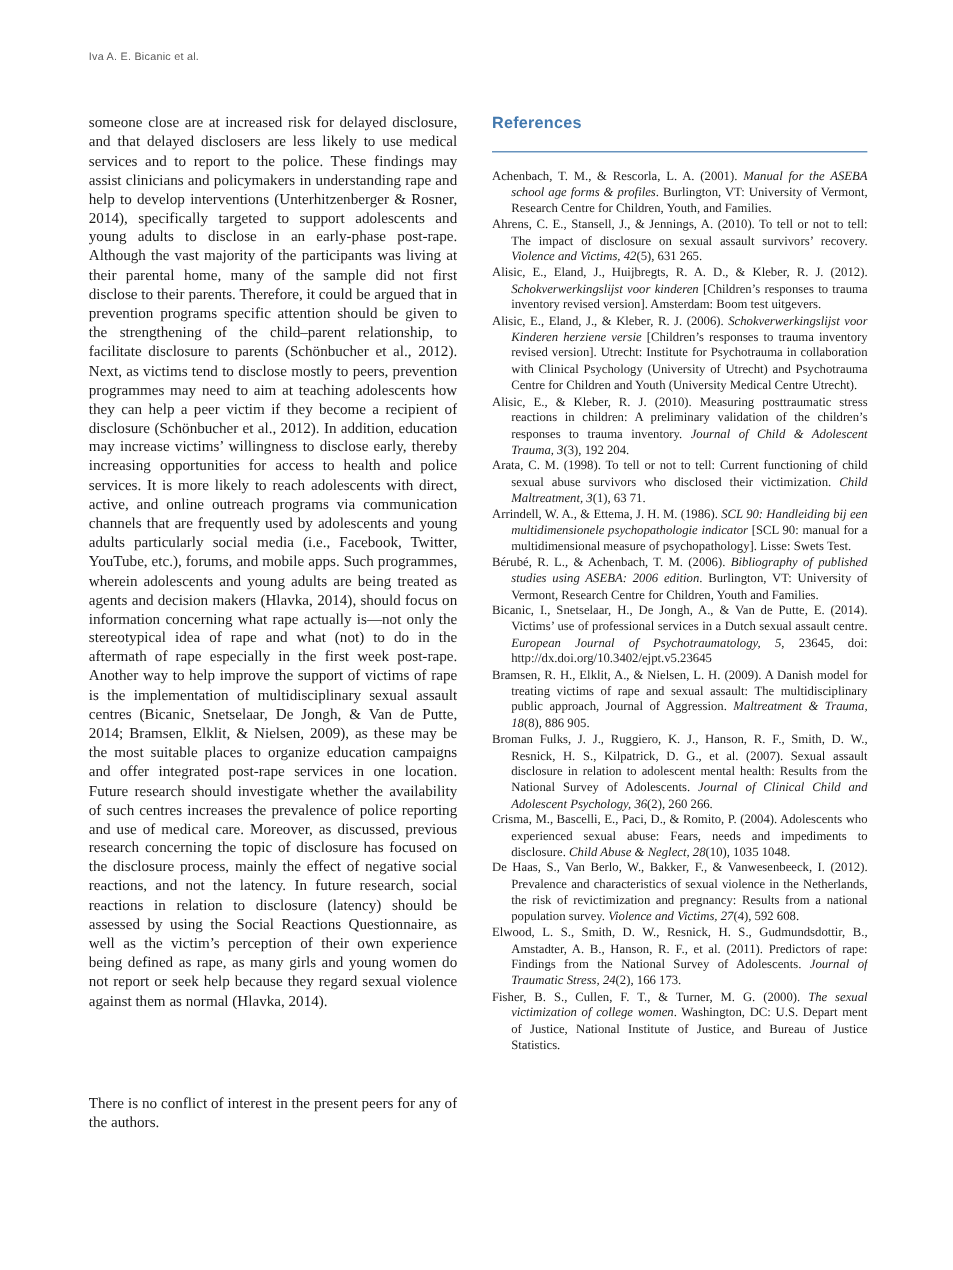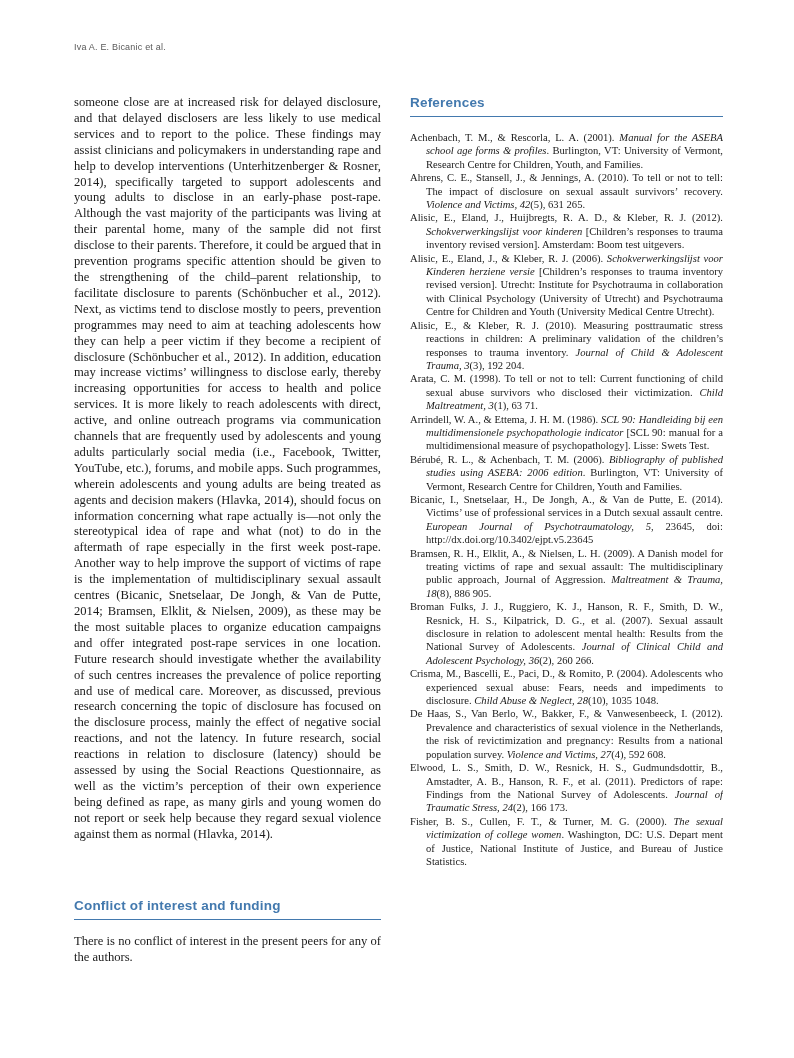--- a/index.html
+++ b/index.html
@@ -16,21 +16,21 @@
     letter-spacing:0.2px;
   }
   .col-left  { position:absolute; left:74px;  top:95px; width:307px; }
   .col-right { position:absolute; left:410px; top:95px; width:313px; height:912px; overflow:hidden; }
   .body-par {
     font-size:12.6px; line-height:15.9px; text-align:justify;
     max-height:795px; overflow:hidden;
   }
   .section-head {
     font-family:"Liberation Sans", sans-serif; font-size:13.5px; font-weight:bold;
-    color:var(--accent); padding-bottom:6px; border-bottom:1px solid var(--accent);
+    color:var(--accent); padding-bottom:16px; border-bottom:1px solid var(--accent);
     letter-spacing:0.2px;
   }
   .conflict { position:absolute; left:74px; top:898px; width:307px; }
   .conflict .body-par { margin-top:14px; max-height:60px; }
   .ref-head-wrap { margin-bottom:14px; }
   .ref-list { font-size:10.6px; line-height:13.4px; text-align:justify; }
   .ref-item { padding-left:16px; text-indent:-16px; }
   .footer-left { position:absolute; left:74px; top:983px; font-family:"Liberation Sans", sans-serif; }
   .footer-pagenum { font-size:13px; font-weight:bold; color:#111; line-height:13px; }
   .footer-note { font-size:6.8px; color:#222; margin-top:2px; }
@@ -46,21 +46,20 @@
 
 <div class="page">
 
   <div class="running-head">Iva A. E. Bicanic et al.</div>
 
   <div class="col-left">
     <div class="body-par">someone close are at increased risk for delayed disclosure, and that delayed disclosers are less likely to use medical services and to report to the police. These findings may assist clinicians and policymakers in understanding rape and help to develop interventions (Unterhitzenberger &amp; Rosner, 2014), specifically targeted to support adolescents and young adults to disclose in an early-phase post-rape. Although the vast majority of the participants was living at their parental home, many of the sample did not first disclose to their parents. Therefore, it could be argued that in prevention programs specific attention should be given to the strengthening of the child–parent relationship, to facilitate disclosure to parents (Schönbucher et al., 2012). Next, as victims tend to disclose mostly to peers, prevention programmes may need to aim at teaching adolescents how they can help a peer victim if they become a recipient of disclosure (Schönbucher et al., 2012). In addition, education may increase victims’ willingness to disclose early, thereby increasing opportunities for access to health and police services. It is more likely to reach adolescents with direct, active, and online outreach programs via communication channels that are frequently used by adolescents and young adults particularly social media (i.e., Facebook, Twitter, YouTube, etc.), forums, and mobile apps. Such programmes, wherein adolescents and young adults are being treated as agents and decision makers (Hlavka, 2014), should focus on information concerning what rape actually is—not only the stereotypical idea of rape and what (not) to do in the aftermath of rape especially in the first week post-rape. Another way to help improve the support of victims of rape is the implementation of multidisciplinary sexual assault centres (Bicanic, Snetselaar, De Jongh, &amp; Van de Putte, 2014; Bramsen, Elklit, &amp; Nielsen, 2009), as these may be the most suitable places to organize education campaigns and offer integrated post-rape services in one location. Future research should investigate whether the availability of such centres increases the prevalence of police reporting and use of medical care. Moreover, as discussed, previous research concerning the topic of disclosure has focused on the disclosure process, mainly the effect of negative social reactions, and not the latency. In future research, social reactions in relation to disclosure (latency) should be assessed by using the Social Reactions Questionnaire, as well as the victim’s perception of their own experience being defined as rape, as many girls and young women do not report or seek help because they regard sexual violence against them as normal (Hlavka, 2014).</div>
   </div>
 
   <div class="conflict">
-    <div class="section-head">Conflict of interest and funding</div>
     <div class="body-par">There is no conflict of interest in the present peers for any of the authors.</div>
   </div>
 
   <div class="col-right">
     <div class="ref-head-wrap">
       <div class="section-head">References</div>
     </div>
     <div class="ref-list" id="ref-list">
         <div class="ref-item"><span>Achenbach, T. M., &amp; Rescorla, L. A. (2001). </span><i>Manual for the ASEBA school age forms &amp; profiles</i><span>. Burlington, VT: University of Vermont, Research Centre for Children, Youth, and Families.</span></div>
         <div class="ref-item"><span>Ahrens, C. E., Stansell, J., &amp; Jennings, A. (2010). To tell or not to tell: The impact of disclosure on sexual assault survivors’ recovery. </span><i>Violence and Victims, 42</i><span>(5), 631 265.</span></div>

